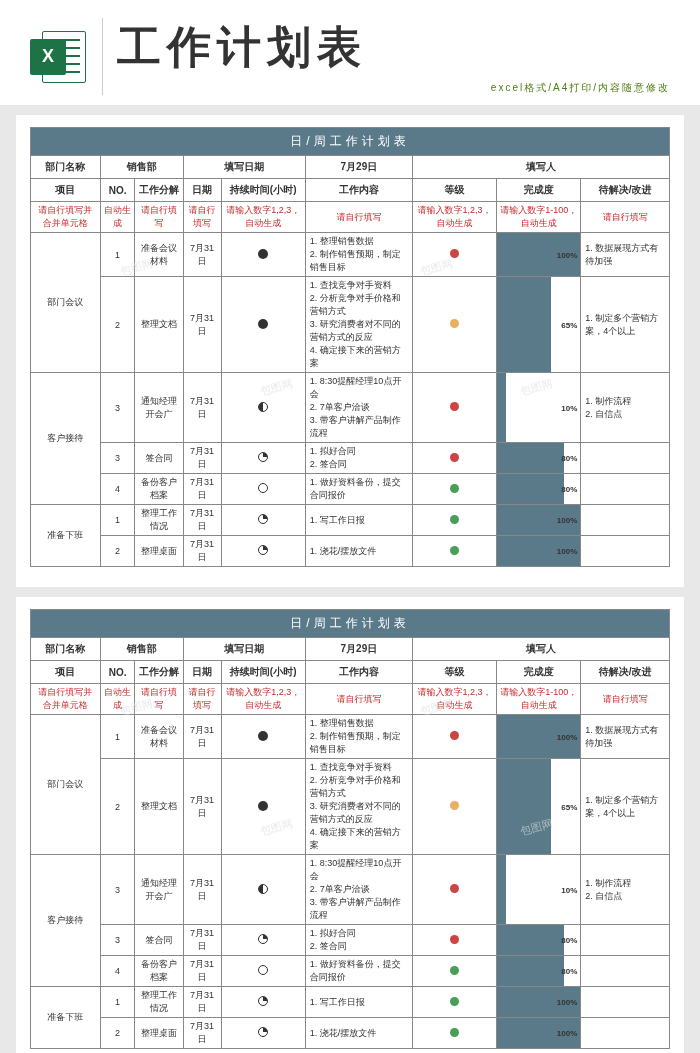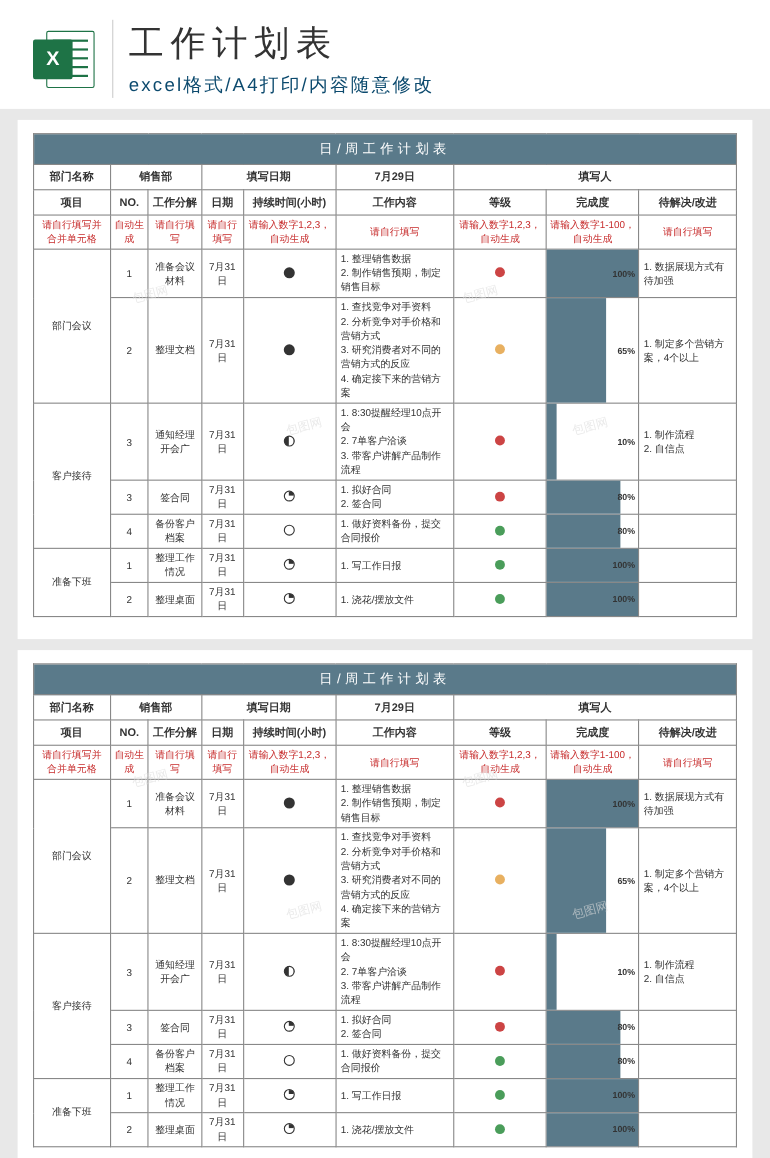--- a/index.html
+++ b/index.html
@@ -19,22 +19,22 @@
   }
   .excel-icon {
     width: 60px; height: 60px;
     position: relative;
     margin-right: 12px;
   }
   .excel-back { position:absolute; left:12px; top:4px; width:44px; height:52px; background:#fff; border:1px solid #1e7346; border-radius:2px; }
   .excel-front { position:absolute; left:0; top:12px; width:36px; height:36px; background:#1e7346; color:#fff; display:flex; align-items:center; justify-content:center; font-weight:bold; font-size:18px; border-radius:2px; }
   .excel-line { position:absolute; left:18px; height:2px; background:#1e7346; width:32px; }
   .title-area { flex:1; border-left:1px solid #ccc; padding-left:14px; }
-  .main-title { font-size:32px; letter-spacing:6px; color:#333; font-weight:400; }
-  .sub-title { font-size:17px; color:#0c4a6e; letter-spacing:2px; margin-top:4px; }
+  .main-title { font-size:44px; letter-spacing:6px; color:#333; font-weight:700; }
+  .sub-title { font-size:10px; color:#4d7c0f; letter-spacing:2px; margin-top:4px;text-align:right; }
   .sheet-wrap {
     background:#fff;
     margin: 10px 16px;
     padding: 12px 14px 20px 14px;
     position: relative;
   }
   table {
     border-collapse: collapse;
     width: 100%;
     font-size: 9px;

